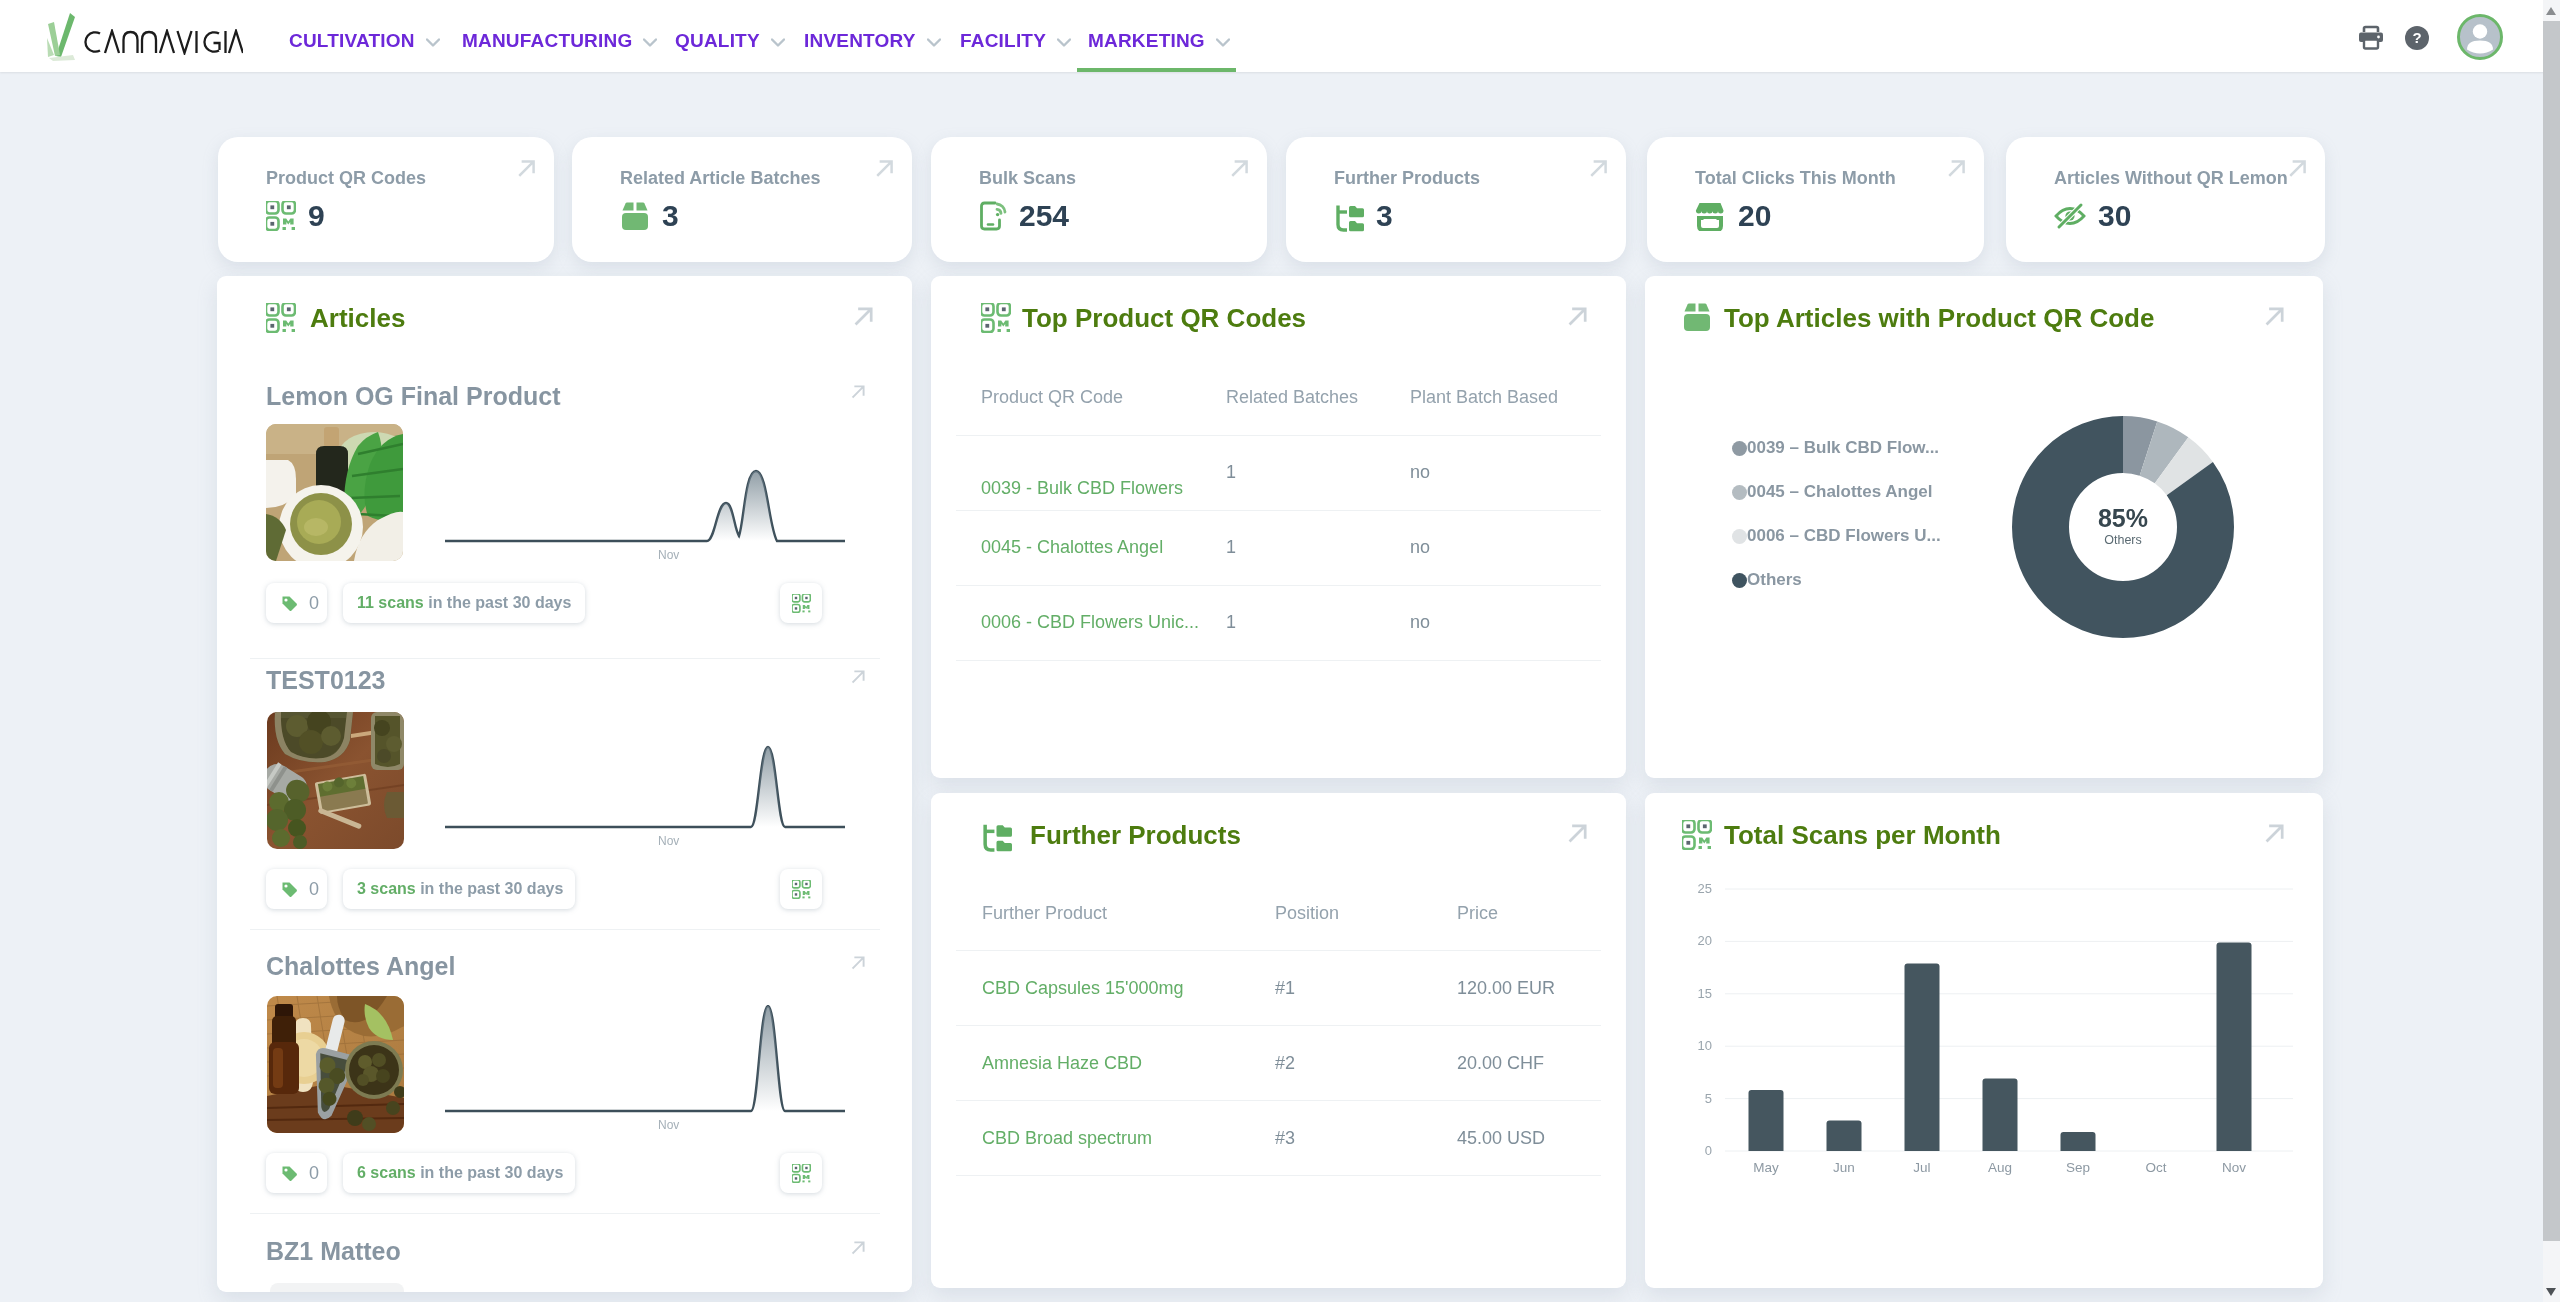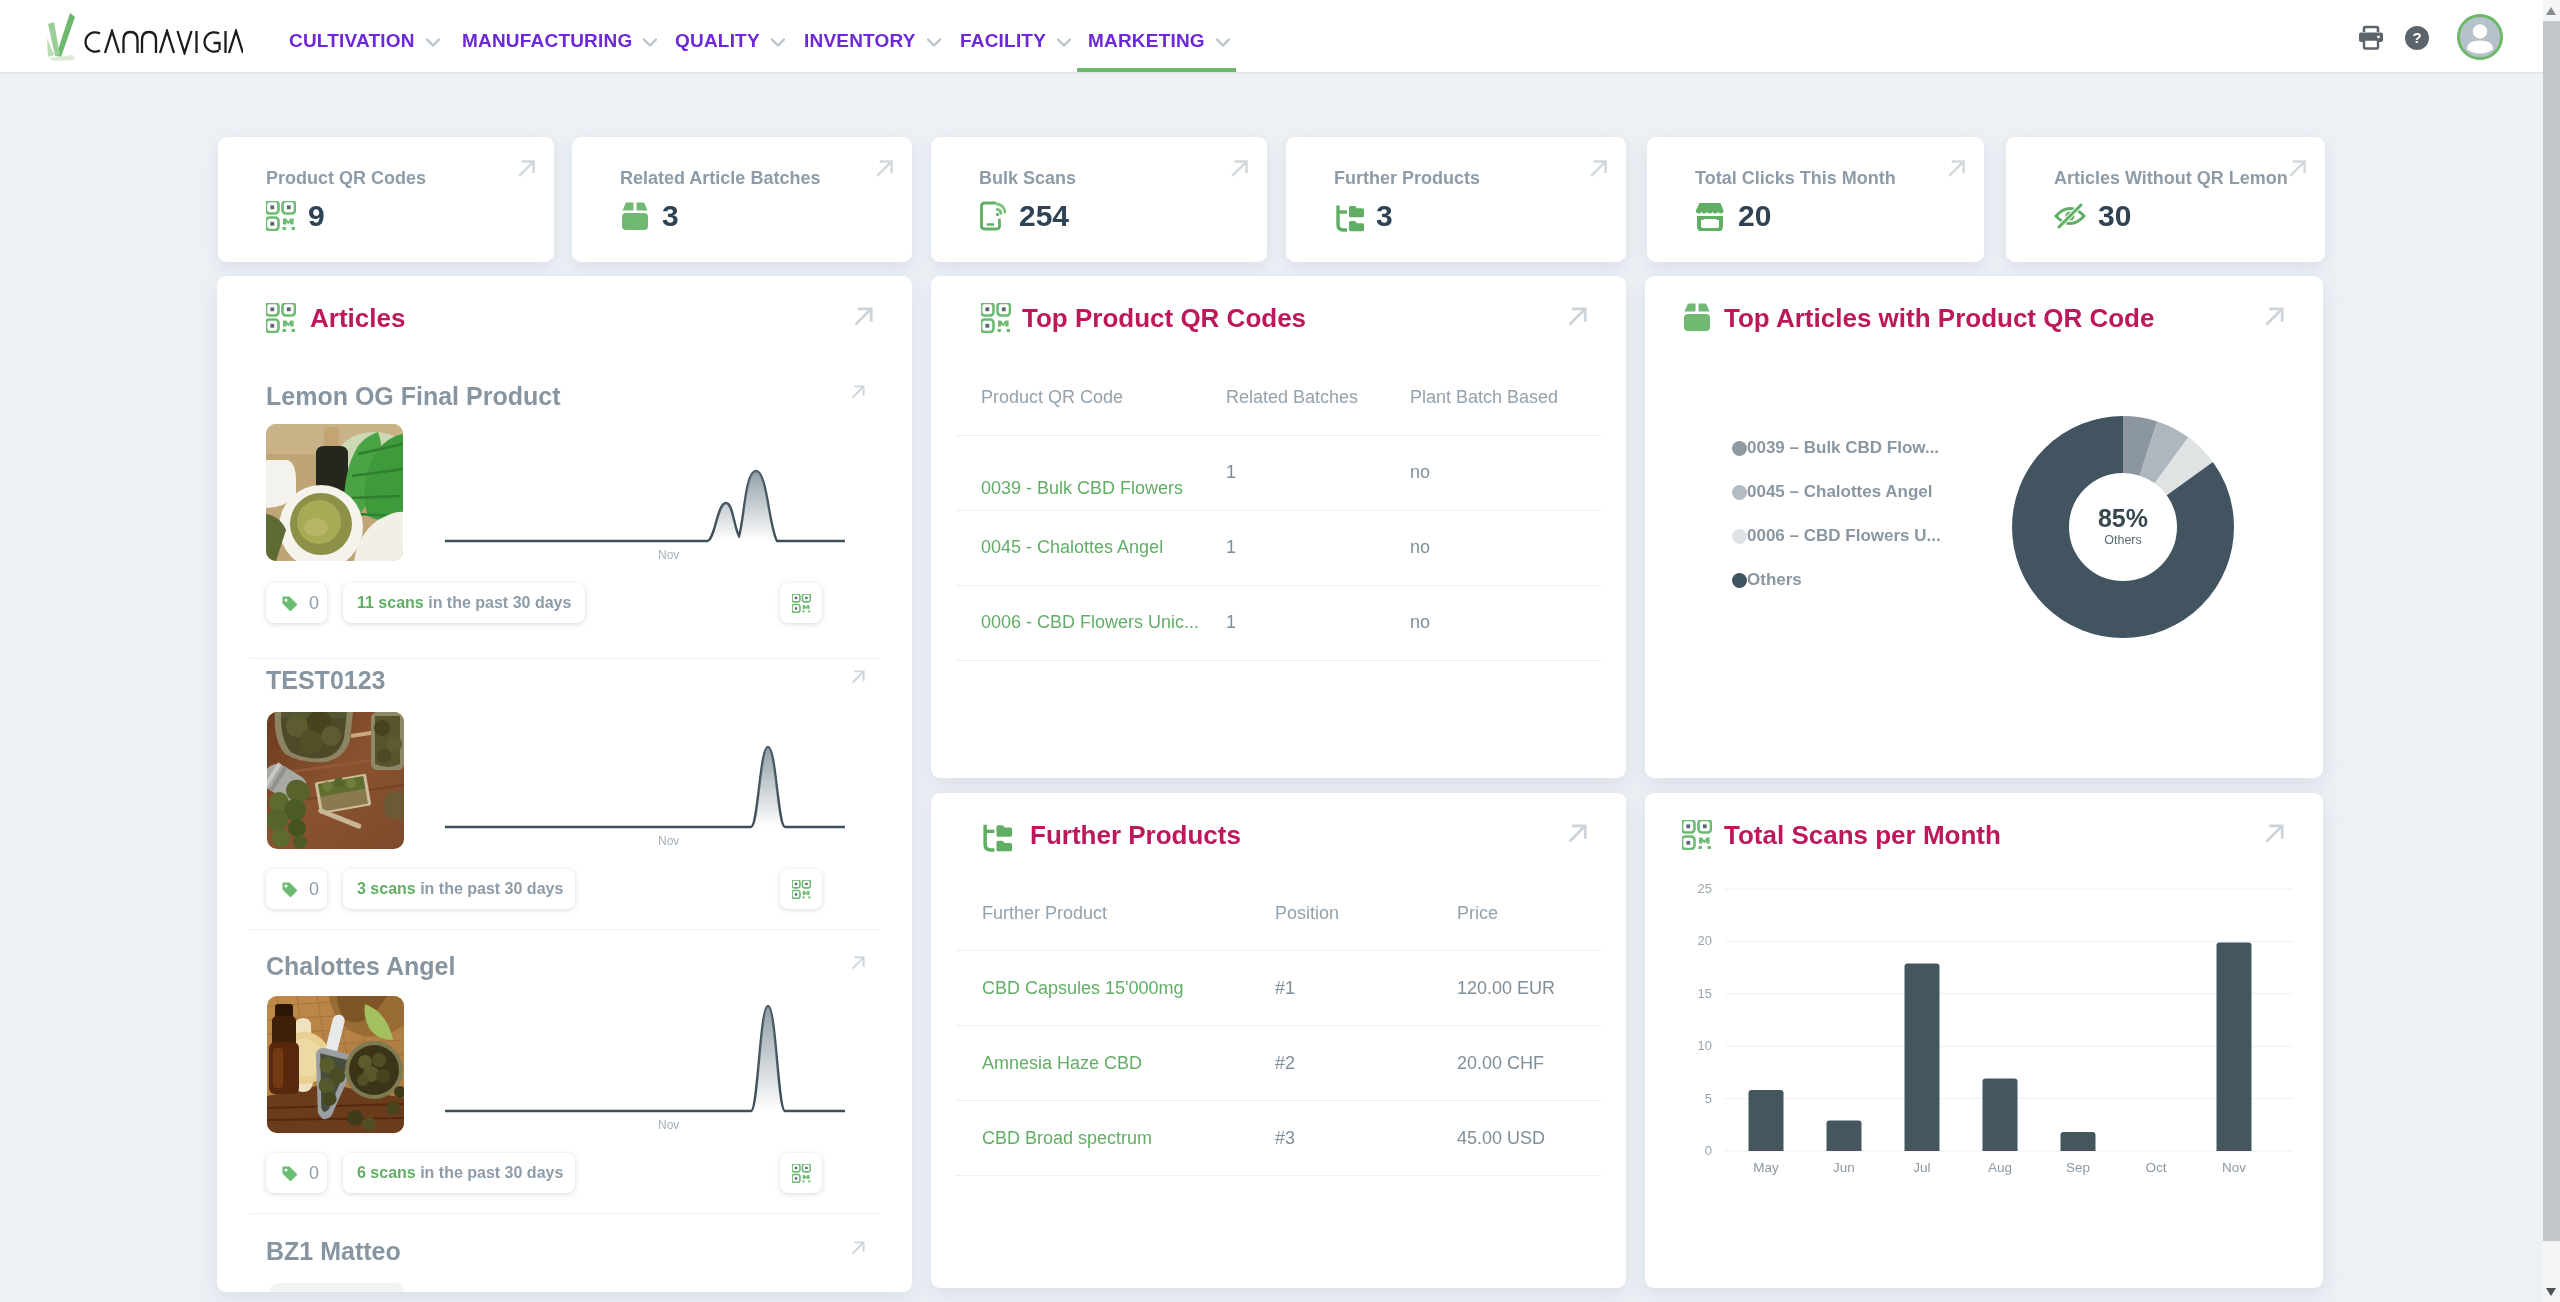--- a/index.html
+++ b/index.html
@@ -8,30 +8,30 @@
 body { font-family:"Liberation Sans", sans-serif; background:#edf1f6; position:relative; }
 .abs { position:absolute; }
 
 #nav { position:absolute; left:0; top:0; width:2560px; height:72px; background:#fff;
   box-shadow:0 1px 2px rgba(0,0,0,.08); z-index:10; }
 .navitem { position:absolute; top:5px; height:72px; display:flex; align-items:center; gap:11px;
   font-size:19px; font-weight:700; letter-spacing:.2px; color:#6d28d9; }
 .navitem svg { margin-top:2px; }
 #mkt-line { position:absolute; left:1077px; top:68px; width:159px; height:4px; background:#6cb76a; }
 
-.scard { position:absolute; height:125px; background:#fff; border-radius:9px;
+.scard { position:absolute; height:125px; background:#fff; border-radius:20px;
   box-shadow:0 6px 16px rgba(150,165,180,.22); }
 .slabel { position:absolute; left:48px; top:31px; font-size:18px; font-weight:700; color:#8d9ca8; white-space:nowrap; }
 .svalrow { position:absolute; left:48px; top:62px; display:flex; align-items:center; gap:12px; }
 .sval { font-size:30px; font-weight:700; color:#2e4254; }
 .sarrow { position:absolute; right:16px; top:20px; }
 
 .panel { position:absolute; background:#fff; border-radius:9px;
   box-shadow:0 8px 20px rgba(150,165,180,.22); }
-.ptitle { position:absolute; font-size:26px; font-weight:700; color:#be185d; }
+.ptitle { position:absolute; font-size:26px; font-weight:700; color:#4d7c0f; }
 
 .th { position:absolute; font-size:18px; color:#94a2ad; }
 .sep { position:absolute; height:1px; background:#eef1f3; }
 .tlink { position:absolute; font-size:18px; color:#63ae67; }
 .tcell { position:absolute; font-size:18px; color:#7f8e99; }
 
 .atitle { position:absolute; font-size:25px; white-space:nowrap; font-weight:700; color:#8795a1; }
 .thumb { position:absolute; width:137px; height:137px; border-radius:10px; overflow:hidden; }
 .chip { position:absolute; height:40px; background:#fff; border-radius:8px;
   box-shadow:0 1px 5px rgba(130,145,160,.35); display:flex; align-items:center; }

